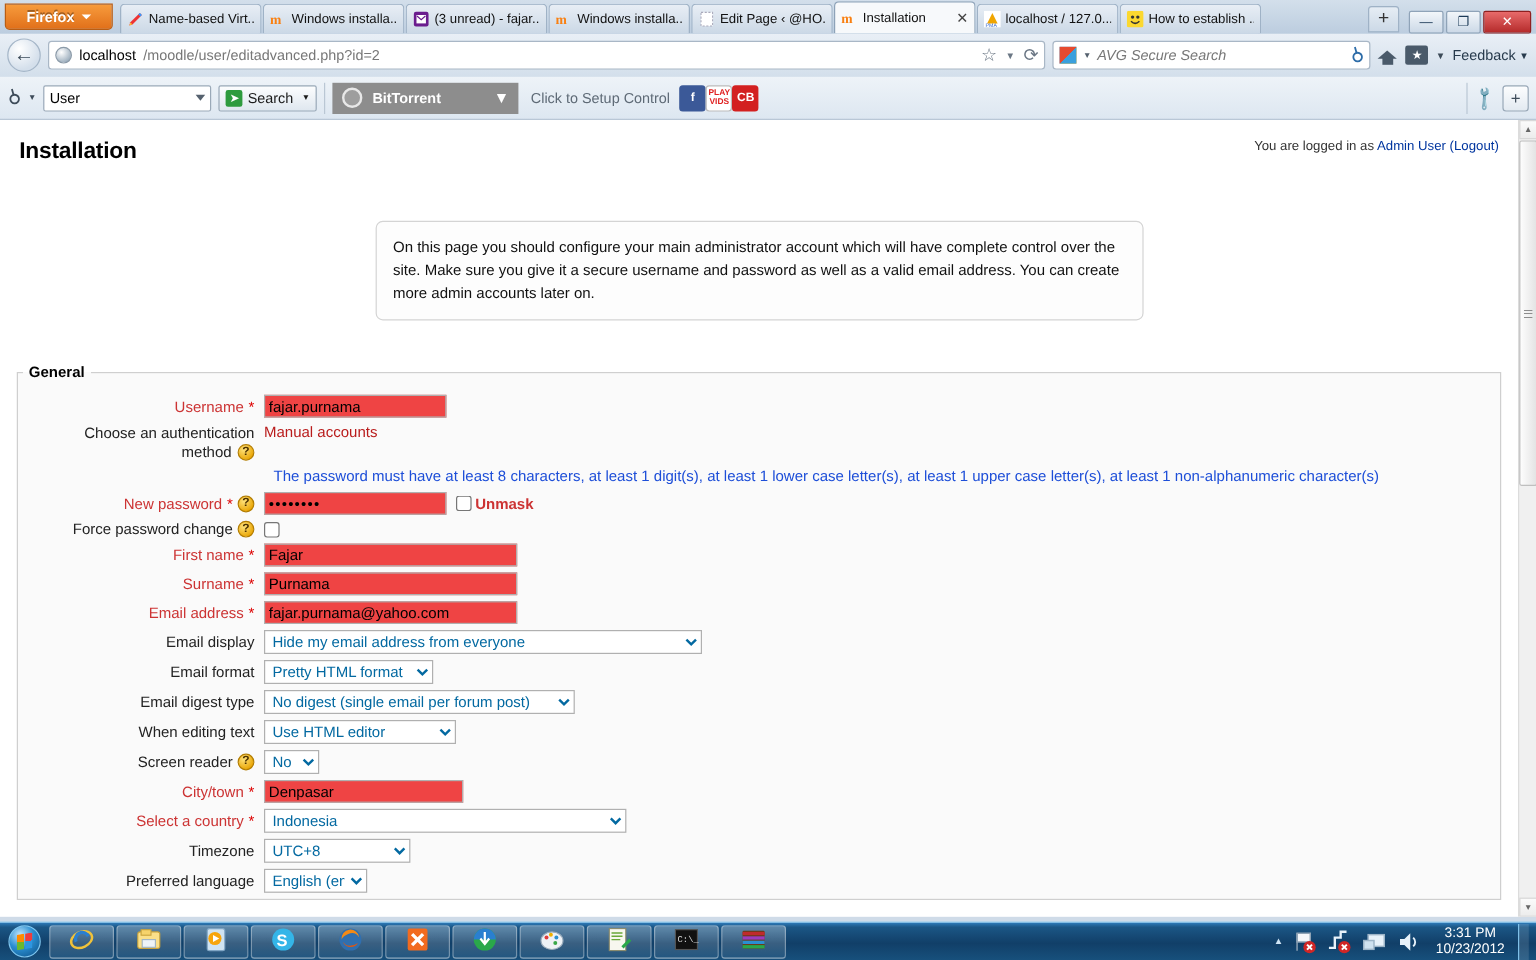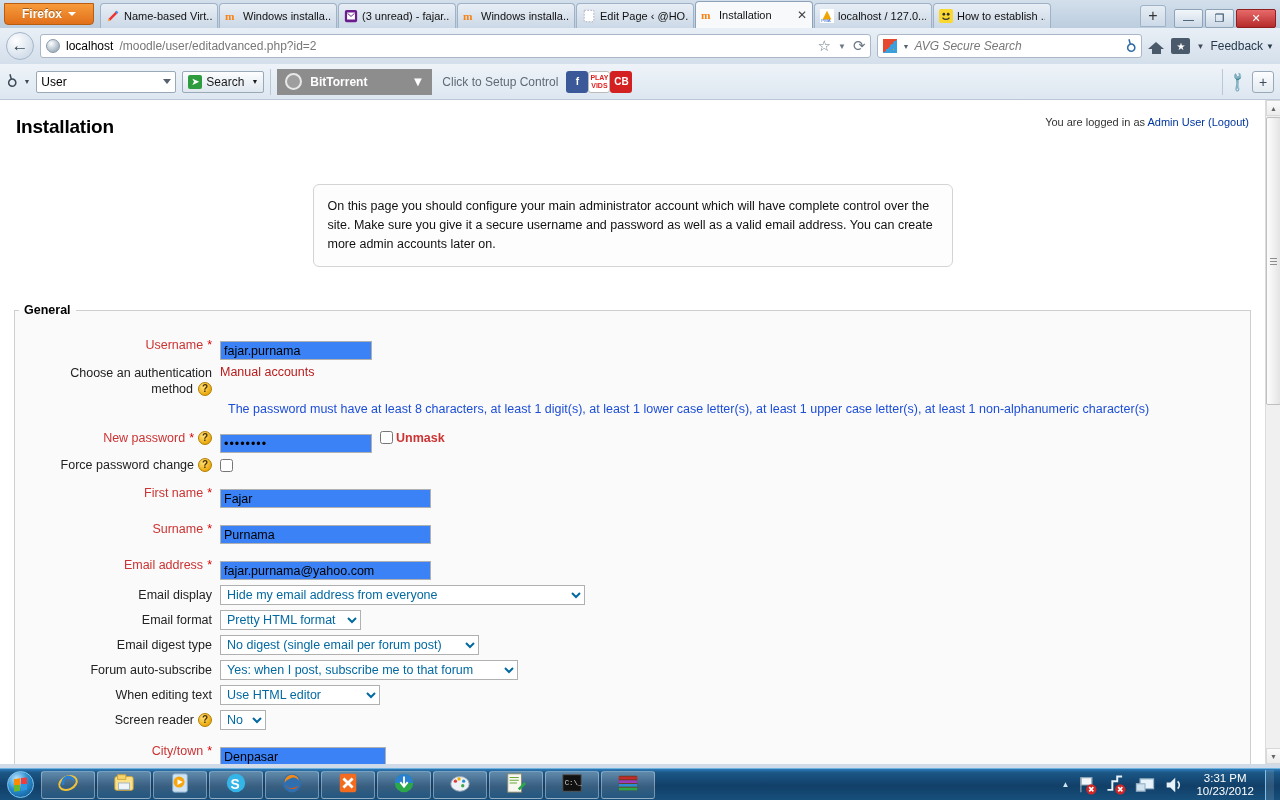--- a/index.html
+++ b/index.html
@@ -150,22 +150,22 @@
   .flabel.two { line-height:16px; }
   .req-star { color:#d00; }
   .helpicon {
     width:14px;height:14px;border-radius:50%;flex:none;
     background:radial-gradient(circle at 35% 30%,#ffe27a,#e8a300 80%);
     border:1px solid #b37d00; color:#4a3000; font-size:10px; font-weight:bold;
     display:flex;align-items:center;justify-content:center; line-height:1;
   }
   .fcontrol { display:flex; align-items:center; gap:8px; font-size:12.5px; }
   input.txt {
-    height:19px; border:1px solid #b0b0b0; background:#3b82f6; font-size:12.5px;
-    font-family:"Liberation Sans", sans-serif; padding:1px 3px; color:#000;margin-top:12px;
+    height:19px; border:1px solid #b0b0b0; background:#ef4444; font-size:12.5px;
+    font-family:"Liberation Sans", sans-serif; padding:1px 3px; color:#000;
   }
   select.sel {
     height:20px; border:1px solid #b0b0b0; background:#fff; font-size:12.5px;
     font-family:"Liberation Sans", sans-serif; color:#0369a1; padding:0 2px;
   }
   input.cbx { width:13px;height:13px;margin:0; }
   .plaintext { font-size:12.5px; color:#b91c1c; }
   .pwnote { font-size:12.5px; color:#1d4ed8; margin:0 0 6px 213px; }
   .unmask { color:#c33; font-size:12.5px;font-weight:bold; }
 
@@ -470,26 +470,20 @@
           </div>
         </div>
 
         <div class="frow">
           <div class="flabel">Email digest type</div>
           <div class="fcontrol">
             <select class="sel" style="width:259px"><option>No digest (single email per forum post)</option></select>
           </div>
         </div>
 
-        <div class="frow">
-          <div class="flabel">Forum auto-subscribe</div>
-          <div class="fcontrol">
-            <select class="sel" style="width:298px"><option>Yes: when I post, subscribe me to that forum</option></select>
-          </div>
-        </div>
 
         <div class="frow">
           <div class="flabel">When editing text</div>
           <div class="fcontrol">
             <select class="sel" style="width:160px"><option>Use HTML editor</option></select>
           </div>
         </div>
 
         <div class="frow">
           <div class="flabel">

